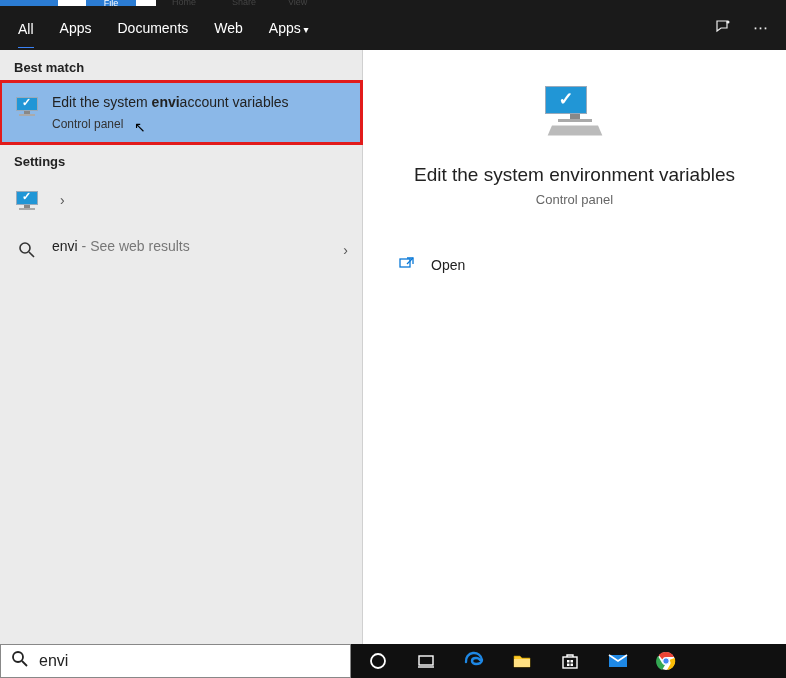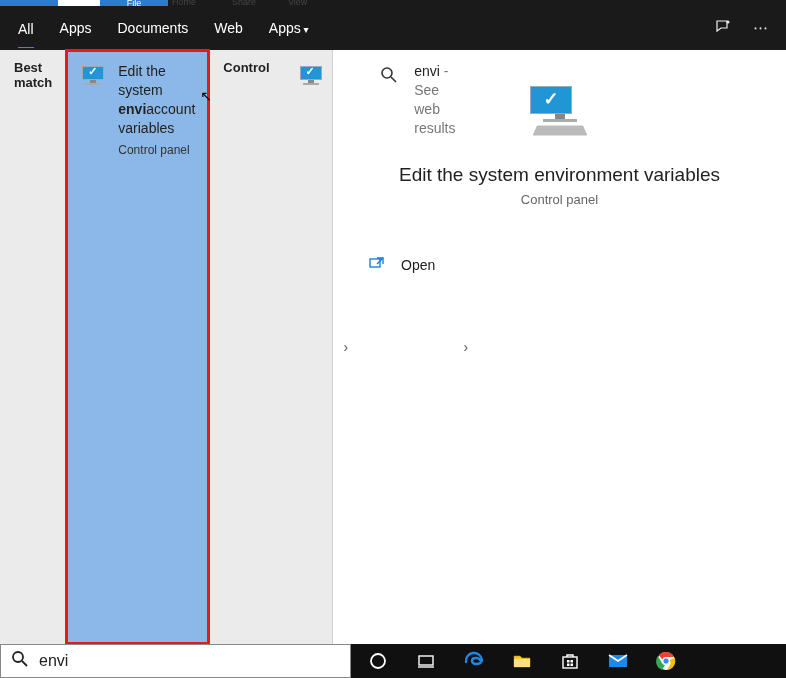--- a/index.html
+++ b/index.html
@@ -2,40 +2,40 @@
 <html><head>
 <meta charset="utf-8">
 <style>
   * { box-sizing: border-box; margin: 0; padding: 0; font-family: "Segoe UI", Tahoma, sans-serif; }
   html, body { width: 786px; height: 678px; overflow: hidden; background: #fff; }
 
   
   .ribbon { height: 6px; background: #1a1a1a; position: relative; }
   .ribbon .rfill { position:absolute; top:0; left:0; height:6px; width:156px; background:#fff; }
   .ribbon .rblue1 { position:absolute; top:0; left:0;  width:58px; height:6px; background:#2b7cd3; }
-  .ribbon .rblue2 { position:absolute; top:0; left:100px; width:68px; height:6px; background:#2b7cd3; color:#fff; font-size:9px; line-height:6px; text-align:center; }
+  .ribbon .rblue2 { position:absolute; top:0; left:86px; width:50px; height:6px; background:#2b7cd3; color:#fff; font-size:9px; line-height:6px; text-align:center; }
   .ribbon .rlbl { position:absolute; top:-3px; font-size:9px; color:#444; }
   .ribbon .rlbl.home { left:172px; }
   .ribbon .rlbl.share { left:232px; }
   .ribbon .rlbl.view { left:288px; }
 
   
   .tabs {
     height: 44px; background: #1a1a1a; color: #ccc; display: flex;
     align-items: center; padding: 0 18px; font-size: 14px;
   }
   .tabs .tab { margin-right: 26px; cursor: pointer; color: #fff; }
   .tabs .tab.active { border-bottom: 1px solid #3b82f6; padding-bottom: 10px; margin-bottom: -13px; }
   .tabs .tab.more::after { content: " ▾"; font-size: 10px; }
   .tabs .spacer { flex: 1; }
   .tabs .ticon { margin-left: 22px; color: #eee; font-size: 15px; cursor: pointer; }
 
   
   .body { display: flex; height: 594px; }
-  .left { width: 333px; background: #ebebeb; border-right: 1px solid #d0d0d0; display:flex; }
+  .left { width: 363px; background: #ebebeb; border-right: 1px solid #d0d0d0; display:flex; flex-direction:column; }
   .right { flex: 1; background: #fff; display:flex; flex-direction:column; align-items:center; padding-top:36px; }
 
   .section-label { font-size: 13px; font-weight: 600; padding: 10px 14px 6px; color:#222; }
 
   .result {
     display: flex; align-items: flex-start; padding: 12px 14px; cursor: pointer;
     position: relative;
   }
   .result.highlighted { background: #8bb8e8; outline: 3px solid #e21b1b; outline-offset: -2px; }
   .result .icon { width: 26px; height: 26px; margin-right: 12px; flex-shrink:0; display:flex; align-items:center; justify-content:center; }
@@ -131,21 +131,21 @@
             <div class="base small"></div>
         </div>
       </div>
       <div class="txt">
         <span><span>Edit the system </span><b class="hl">envi</b><span>account variables</span></span>
         <div class="sub">Control panel</div>
       </div>
       <span class="cursor">↖</span>
     </div>
 
-    <div class="section-label">Control</div>
+    <div class="section-label">Settings</div>
 
     <div class="result">
       <div class="icon">
         <div class="monitor">
           <div class="screen small"></div>
             <span class="check small">✓</span>
           <div class="stand small"></div>
             <div class="base small"></div>
         </div>
       </div>

